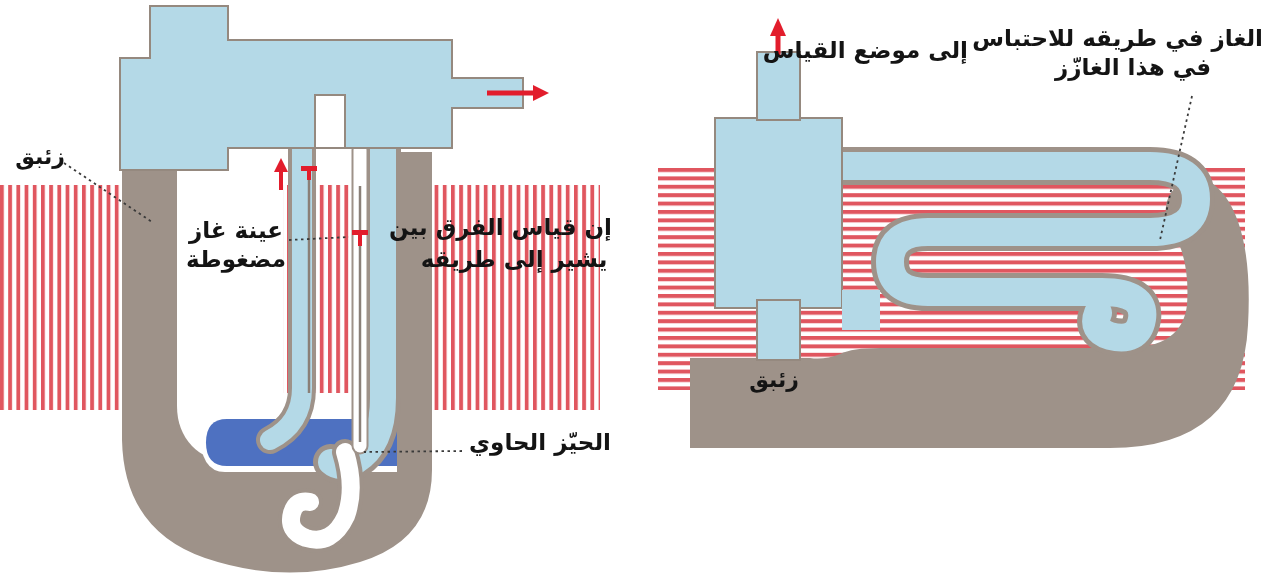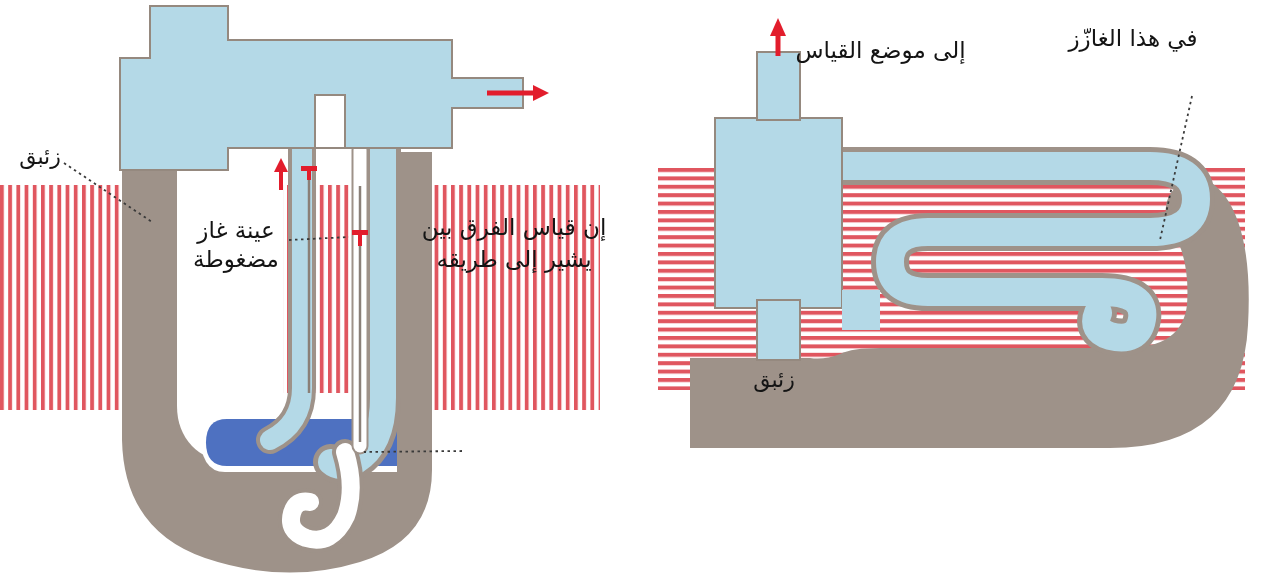--- a/index.html
+++ b/index.html
@@ -2,21 +2,21 @@
 <html><head>
 <meta charset="utf-8">
 <style>
   html,body{margin:0;padding:0;background:#ffffff;}
   .canvas{
     position:relative;width:1271px;height:584px;background:#ffffff;
     font-family:"DejaVu Sans",sans-serif;overflow:hidden;
   }
   .canvas > svg{position:absolute;left:0;top:0;}
   .label{
-    position:absolute;color:#141414;font-weight:400;font-size:23px;
+    position:absolute;color:#141414;font-weight:700;font-size:23px;
     line-height:1.28;text-align:center;direction:rtl;white-space:nowrap;
   }
   .label .ln{white-space:nowrap;}
   .outlined{stroke:#95897f;stroke-width:2px;}
   .tube{fill:none;stroke-linecap:round;stroke-linejoin:round;}
   .whitefill{fill:#ffffff;}
   .redstroke{stroke:#e21d2c;fill:none;}
   .redfill{fill:#e21d2c;stroke:none;}
   .leader{stroke:#3a3a3a;stroke-width:1.8;stroke-dasharray:2.5 3.5;fill:none;}
 </style>
@@ -116,23 +116,25 @@
   <div class="ln">عينة غاز</div>
   <div class="ln">مضغوطة</div>
 </div>
 
 <div class="label" style="left:416px;top:212px;width:196px;line-height:1.38;" dir="rtl">
   <div class="ln">إن قياس الفرق بين</div>
   <div class="ln">يشير إلى طريقه</div>
 </div>
 
 <div class="label" style="left:463px;top:428px;width:154px;" dir="rtl">
+  <div class="ln">الحيّز الحاوي</div>
 </div>
 
 <div class="label" style="left:793px;top:36px;width:175px;" dir="rtl">إلى موضع القياس</div>
 
 <div class="label" style="left:1003px;top:24px;width:260px;" dir="rtl">
+  <div class="ln">الغاز في طريقه للاحتباس</div>
   <div class="ln">في هذا الغازّز</div>
 </div>
 
 <div class="label" style="left:742px;top:366px;width:64px;font-size:22px;" dir="rtl">زئبق</div>
 
 </div>
 
 </body></html>

